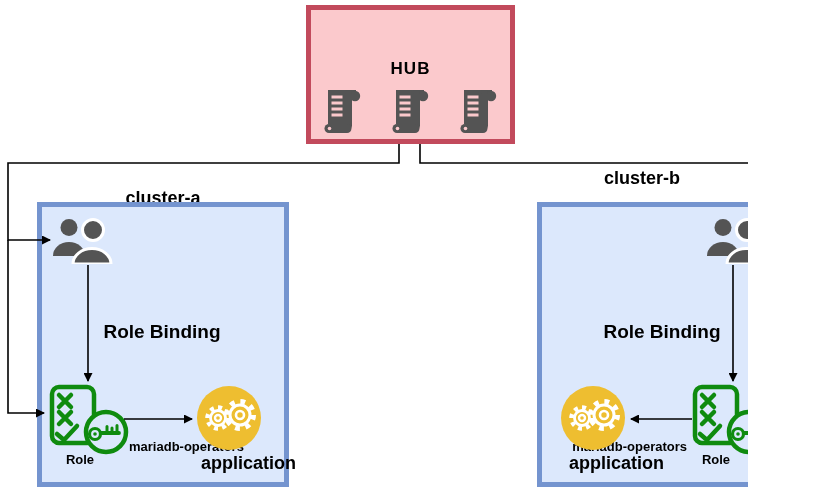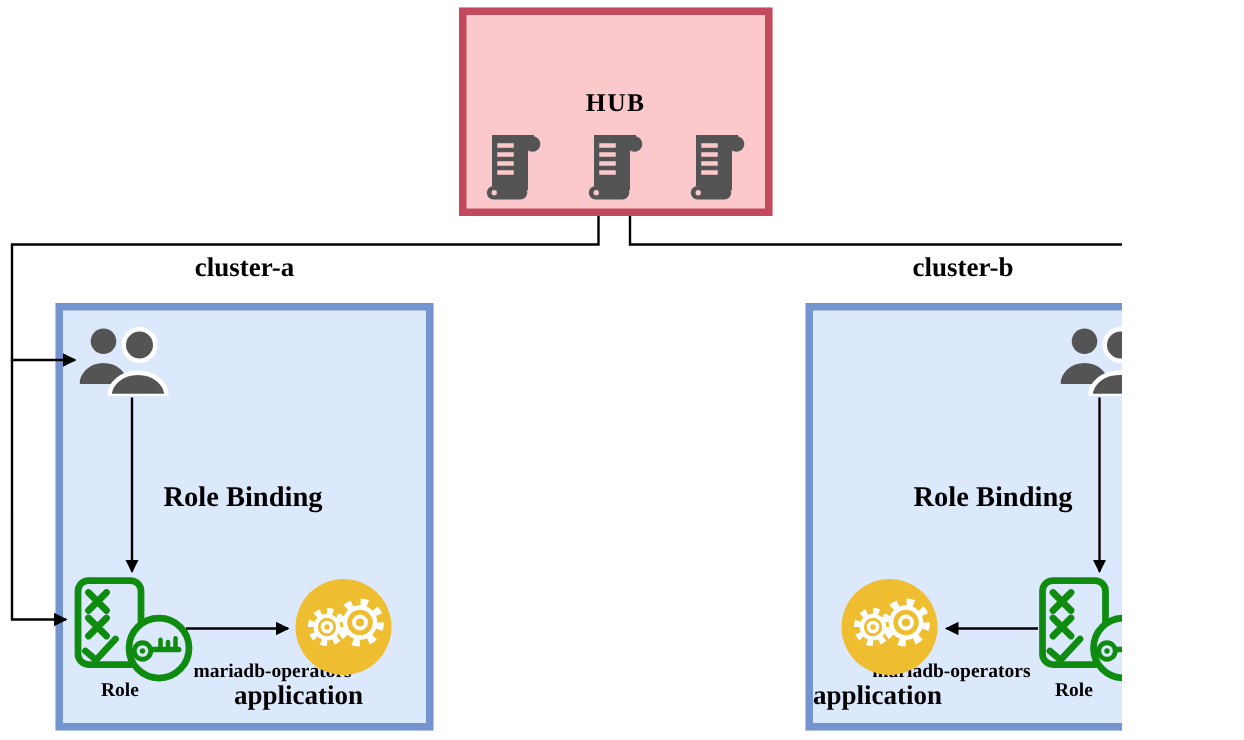--- a/index.html
+++ b/index.html
@@ -1,42 +1,42 @@
 <!DOCTYPE html>
 <html><head>
 <meta charset="utf-8">
 <style>
   html,body{margin:0;padding:0;background:#ffffff;}
   .canvas{position:relative;width:748px;height:493px;background:#ffffff;
-          font-family:Liberation Serif, serif;color:#000;overflow:hidden;}
+          font-family:Liberation Sans, sans-serif;color:#000;overflow:hidden;}
 
   
   .hub-box{position:absolute;left:306px;top:5px;width:209px;height:139px;
            background:#fbc9cc;border:5px solid #c24a5c;box-sizing:border-box;
            display:flex;flex-direction:column;align-items:center;justify-content:flex-end;
            padding-bottom:5px;}
   .hub-title{font-weight:bold;font-size:17px;margin-bottom:9px;letter-spacing:1px;}
   .hub-scrolls{display:flex;gap:30px;align-items:flex-end;}
 
   
   .cluster-title{position:absolute;top:168px;width:252px;text-align:center;
                  font-weight:bold;font-size:18px;}
-  .cluster-title.a{left:37px;} .cluster-title.b{left:516px;}
+  .cluster-title.a{left:37px;margin-top:20px;} .cluster-title.b{left:516px;}
 
   
   .cluster-box{position:absolute;top:202px;width:252px;height:285px;
                background:#dce8fc;border:5px solid #7494cf;box-sizing:border-box;}
   .cluster-box.a{left:37px;} .cluster-box.b{left:537px;}
   .cluster-box *{box-sizing:border-box;}
 
   .abs{position:absolute;}
   .operators-label{font-weight:bold;font-size:13px;white-space:nowrap;}
   .binding-label{font-weight:bold;font-size:19px;text-align:center;white-space:nowrap;}
   .role-label{font-weight:bold;font-size:13px;text-align:center;}
-  .app-label{font-weight:bold;font-size:18px;text-align:left;white-space:nowrap;}
+  .app-label{font-weight:bold;font-size:18px;text-align:right;white-space:nowrap;}
 
   .app-circle{width:64px;height:64px;border-radius:50%;background:#eebe30;
               display:flex;align-items:center;justify-content:center;}
 
   .connectors{position:absolute;left:0;top:0;width:829px;height:493px;
               pointer-events:none;z-index:6;}
   .icon{display:block;}
 </style>
 </head>
 <body>

